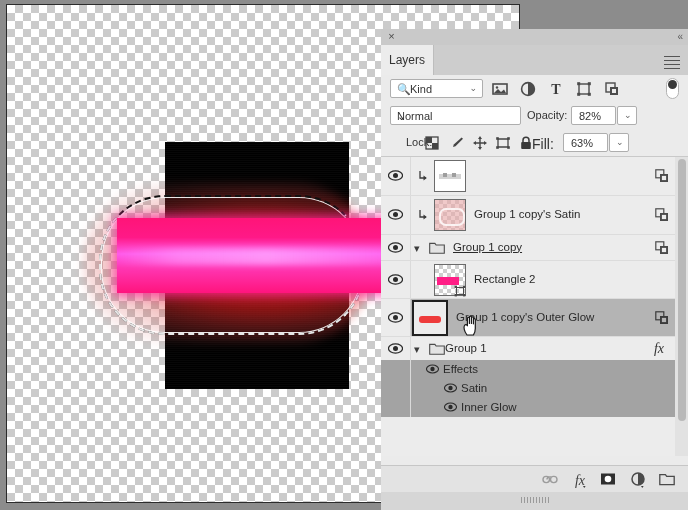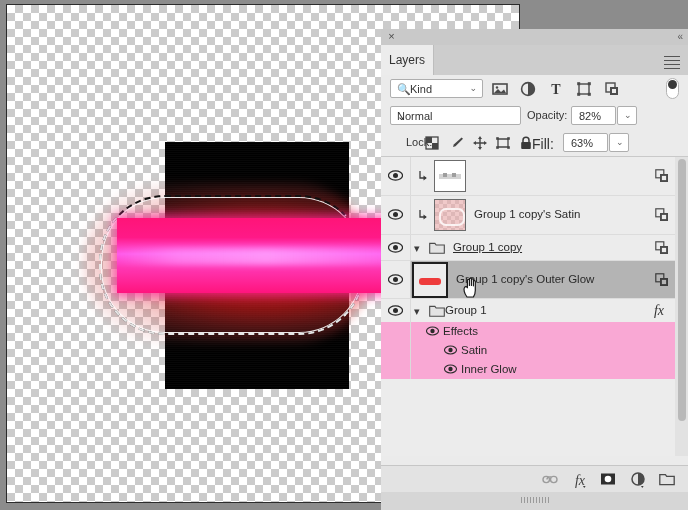--- a/index.html
+++ b/index.html
@@ -206,21 +206,21 @@
   .sel-thumb-frame{
     position:absolute;top:50%;margin-top:-18px;width:36px;height:36px;
     border:2px solid #1f1f1f;box-sizing:border-box;background:#ececec;
   }
   .lname{position:absolute;top:50%;margin-top:-7px;font-size:11.5px;color:#2a2a2a;white-space:nowrap;}
   .lname.u{text-decoration:underline;}
   .so-badge{position:absolute;right:19px;top:50%;margin-top:-7px;width:14px;height:14px;cursor:pointer;}
   .fx-mark{position:absolute;right:24px;top:50%;margin-top:-8px;font-style:italic;font-family:"Liberation Serif",serif;font-size:14px;color:#333;}
   .fx-caret{position:absolute;right:8px;top:50%;margin-top:-7px;font-size:10px;color:#444;cursor:pointer;}
 
-  .erow{position:relative;width:307px;height:19px;background:#f9a8d4;}
+  .erow{position:relative;width:307px;height:19px;background:#a3a3a3;}
   .erow .eyecol{position:absolute;left:0;top:0;width:29px;height:100%;border-right:1px solid #dadada;}
   .eye-sm{position:absolute;top:4px;width:13px;height:10px;}
   .ename{position:absolute;top:3px;font-size:11.5px;color:#2a2a2a;}
 
   
   .vscroll{position:absolute;right:0;top:82px;width:13px;height:299px;background:#e2e2e2;cursor:pointer;}
   .vthumb{position:absolute;left:3px;top:2px;width:8px;height:262px;border-radius:4px;background:#b9b9b9;cursor:grab;}
 
   
   .panel-footer{
@@ -444,20 +444,40 @@
               <path d="M0.7 2.4 h5.2 l1.2 1.6 h8.2 v8.3 h-14.6 Z" fill="#e3e3e3" stroke="#4b4b4b" stroke-width="1.1"></path>
             </svg>
           <div class="lname u" style="left:72px">Group 1 copy</div>
           <svg class="so-badge" viewBox="0 0 14 14">
               <rect x="0.8" y="0.8" width="8" height="8" fill="none" stroke="#4b4b4b" stroke-width="1.2"></rect>
               <rect x="5" y="5" width="8" height="8" fill="#4b4b4b"></rect>
               <rect x="6.9" y="6.9" width="4.2" height="4.2" fill="#ececec"></rect>
             </svg>
         </div>
 
+        <div class="lrow" style="height:38px">
+          <div class="eye-cell">
+            <svg class="eye" viewBox="0 0 15 11">
+                <ellipse cx="7.5" cy="5.5" rx="7" ry="4.6" fill="none" stroke="#2a2a2a" stroke-width="1.2"></ellipse>
+                <circle cx="7.5" cy="5.5" r="2.5" fill="#2a2a2a"></circle>
+              </svg>
+          </div>
+          <div class="thumb" style="left:53px">
+            <div class="chk"></div>
+            <div style="position:absolute;left:2px;top:12px;width:22px;height:8px;background:#ff1e86;"></div>
+          </div>
+          <svg style="position:absolute;left:73px;top:50%;margin-top:5px;width:12px;height:12px" viewBox="0 0 12 12">
+              <rect x="2.5" y="2.5" width="7" height="7" fill="none" stroke="#4b4b4b" stroke-width="1"></rect>
+              <rect x="0.6" y="0.6" width="2.4" height="2.4" fill="#4b4b4b"></rect>
+              <rect x="9" y="0.6" width="2.4" height="2.4" fill="#4b4b4b"></rect>
+              <rect x="0.6" y="9" width="2.4" height="2.4" fill="#4b4b4b"></rect>
+              <rect x="9" y="9" width="2.4" height="2.4" fill="#4b4b4b"></rect>
+            </svg>
+          <div class="lname" style="left:93px">Rectangle 2</div>
+        </div>
 
         <div class="lrow sel" style="height:38px">
           <div class="eye-cell" style="border-right-color:#cfcfcf;background:#ececec">
             <svg class="eye" viewBox="0 0 15 11">
                 <ellipse cx="7.5" cy="5.5" rx="7" ry="4.6" fill="none" stroke="#2a2a2a" stroke-width="1.2"></ellipse>
                 <circle cx="7.5" cy="5.5" r="2.5" fill="#2a2a2a"></circle>
               </svg>
           </div>
           <div class="sel-thumb-frame" style="left:31px">
             <div class="chk" style="left:2px;top:2px;width:28px;height:28px;"></div>

